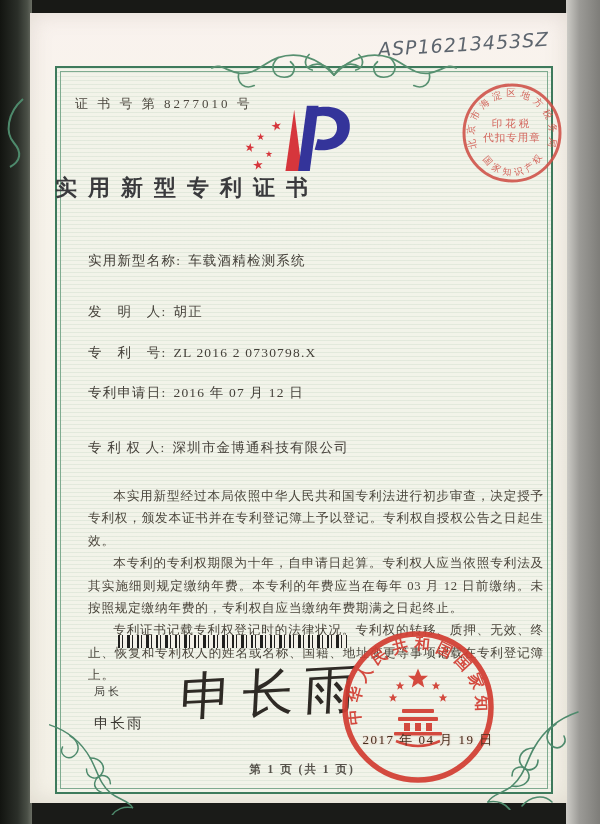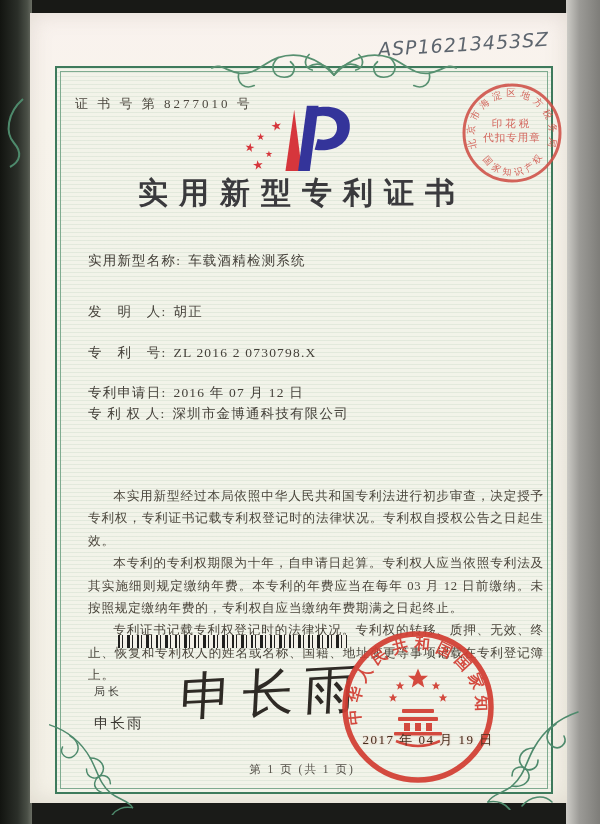--- a/index.html
+++ b/index.html
@@ -15,40 +15,40 @@
          box-shadow:inset 0 0 22px rgba(120,110,90,.18);}
   .handwriting{position:absolute;left:348px;top:20px;font-size:19px;color:#5d656e;
                font-family:"DejaVu Sans","Liberation Sans",sans-serif;font-style:italic;
                letter-spacing:1px;transform:rotate(-3.5deg);white-space:nowrap;}
   .frame{position:absolute;left:25px;top:53px;width:494px;height:724px;
          border:2px solid #3e7a5c;background:
          repeating-linear-gradient(180deg,rgba(110,160,125,.12) 0 1px,rgba(110,160,125,0) 1px 4px),#f2f3e9;}
   .frame-inner{position:absolute;inset:3px;border:1px solid #7fab90;pointer-events:none;}
   .cert-no{position:absolute;left:45px;top:82px;font-size:13px;letter-spacing:3px;color:#4c483f;}
   .logo{position:absolute;left:208px;top:88px;width:128px;height:74px;}
-  .title{position:absolute;left:25px;top:160px;width:494px;text-align:center;
-         font-size:30px;font-weight:bold;letter-spacing:11px;color:#3a3a3d;white-space:nowrap;}
+  .title{position:absolute;left:25px;top:160px;width:494px;text-align:left;
+         font-size:22px;font-weight:bold;letter-spacing:11px;color:#3a3a3d;white-space:nowrap;}
   .row{position:absolute;left:58px;font-size:13.5px;color:#45413a;letter-spacing:1.2px;white-space:nowrap;}
   .row .val{margin-left:7px;}
   .bodytext{position:absolute;left:58px;top:472px;width:456px;font-size:12.6px;line-height:1.78;
             color:#4b463c;letter-spacing:.8px;text-align:justify;}
   .bodytext p{margin:0;text-indent:2em;}
   .barcode{position:absolute;left:88px;top:622px;width:229px;height:13px;background:
      repeating-linear-gradient(90deg,#20201e 0 2px,#f3f1e8 2px 4px,#20201e 4px 5px,#f3f1e8 5px 9px,
        #20201e 9px 12px,#f3f1e8 12px 14px,#20201e 14px 15px,#f3f1e8 15px 19px);}
   .signer-title{position:absolute;left:64px;top:671px;font-size:11px;color:#3c3a34;letter-spacing:3px;}
   .signer-name{position:absolute;left:64px;top:701px;font-size:14.5px;color:#3c3a34;letter-spacing:2px;}
   .signature{position:absolute;left:150px;top:644px;width:240px;font-size:52px;color:#2e2a25;
              transform:rotate(-3deg) skewX(-6deg);letter-spacing:10px;white-space:nowrap;
              font-family:"DejaVu Serif",serif;}
   .seal{position:absolute;left:308px;top:614px;width:160px;height:160px;opacity:.93;}
   .seal-date{position:absolute;left:318px;top:718px;width:160px;text-align:center;font-size:13px;
              color:#47301f;letter-spacing:1.5px;white-space:nowrap;text-shadow:0 0 2px rgba(210,62,51,.35);}
   .footer-page{position:absolute;left:25px;top:749px;width:494px;text-align:center;
-               font-size:11.5px;color:#56524b;letter-spacing:2px;}
+               font-size:11.5px;color:#56524b;letter-spacing:2px;font-weight:bold;}
   .taxstamp{position:absolute;left:424px;top:62px;width:116px;height:116px;opacity:.88;}
   .ornament-top{position:absolute;left:178px;top:27px;width:252px;height:58px;}
   .flourish-br{position:absolute;left:452px;top:697px;width:100px;height:100px;}
   .flourish-bl{position:absolute;left:12px;top:710px;width:100px;height:92px;transform:scaleX(-1);}
   .stray-curl{position:absolute;left:1px;top:97px;width:26px;height:72px;}
 </style>
 </head>
 <body>
 
 <div class="photo">
@@ -99,26 +99,26 @@
     </div>
     <div class="row" style="top:290px">
       <span class="lbl">发　明　人:</span><span class="val">胡正</span>
     </div>
     <div class="row" style="top:331px">
       <span class="lbl">专　利　号:</span><span class="val">ZL 2016 2 0730798.X</span>
     </div>
     <div class="row" style="top:371px">
       <span class="lbl">专利申请日:</span><span class="val">2016 年 07 月 12 日</span>
     </div>
-    <div class="row" style="top:392px">
+    <div class="row" style="top:426px">
       <span class="lbl">专 利 权 人:</span><span class="val">深圳市金博通科技有限公司</span>
     </div>
 
     <div class="bodytext">
-      <p>本实用新型经过本局依照中华人民共和国专利法进行初步审查，决定授予专利权，专利证书记载专利权登记时的法律状况。专利权自授权公告之日起生效。</p>
+      <p>本实用新型经过本局依照中华人民共和国专利法进行初步审查，决定授予专利权，颁发本证书并在专利登记簿上予以登记。专利权自授权公告之日起生效。</p>
       <p>本专利的专利权期限为十年，自申请日起算。专利权人应当依照专利法及其实施细则规定缴纳年费。本专利的年费应当在每年 03 月 12 日前缴纳。未按照规定缴纳年费的，专利权自应当缴纳年费期满之日起终止。</p>
       <p>专利证书记载专利权登记时的法律状况。专利权的转移、质押、无效、终止、恢复和专利权人的姓名或名称、国籍、地址变更等事项记载在专利登记簿上。</p>
     </div>
 
     <div class="barcode"></div>
 
     <div class="signer-title">局长</div>
     <div class="signer-name">申长雨</div>
     <div class="signature">申长雨</div>
 

